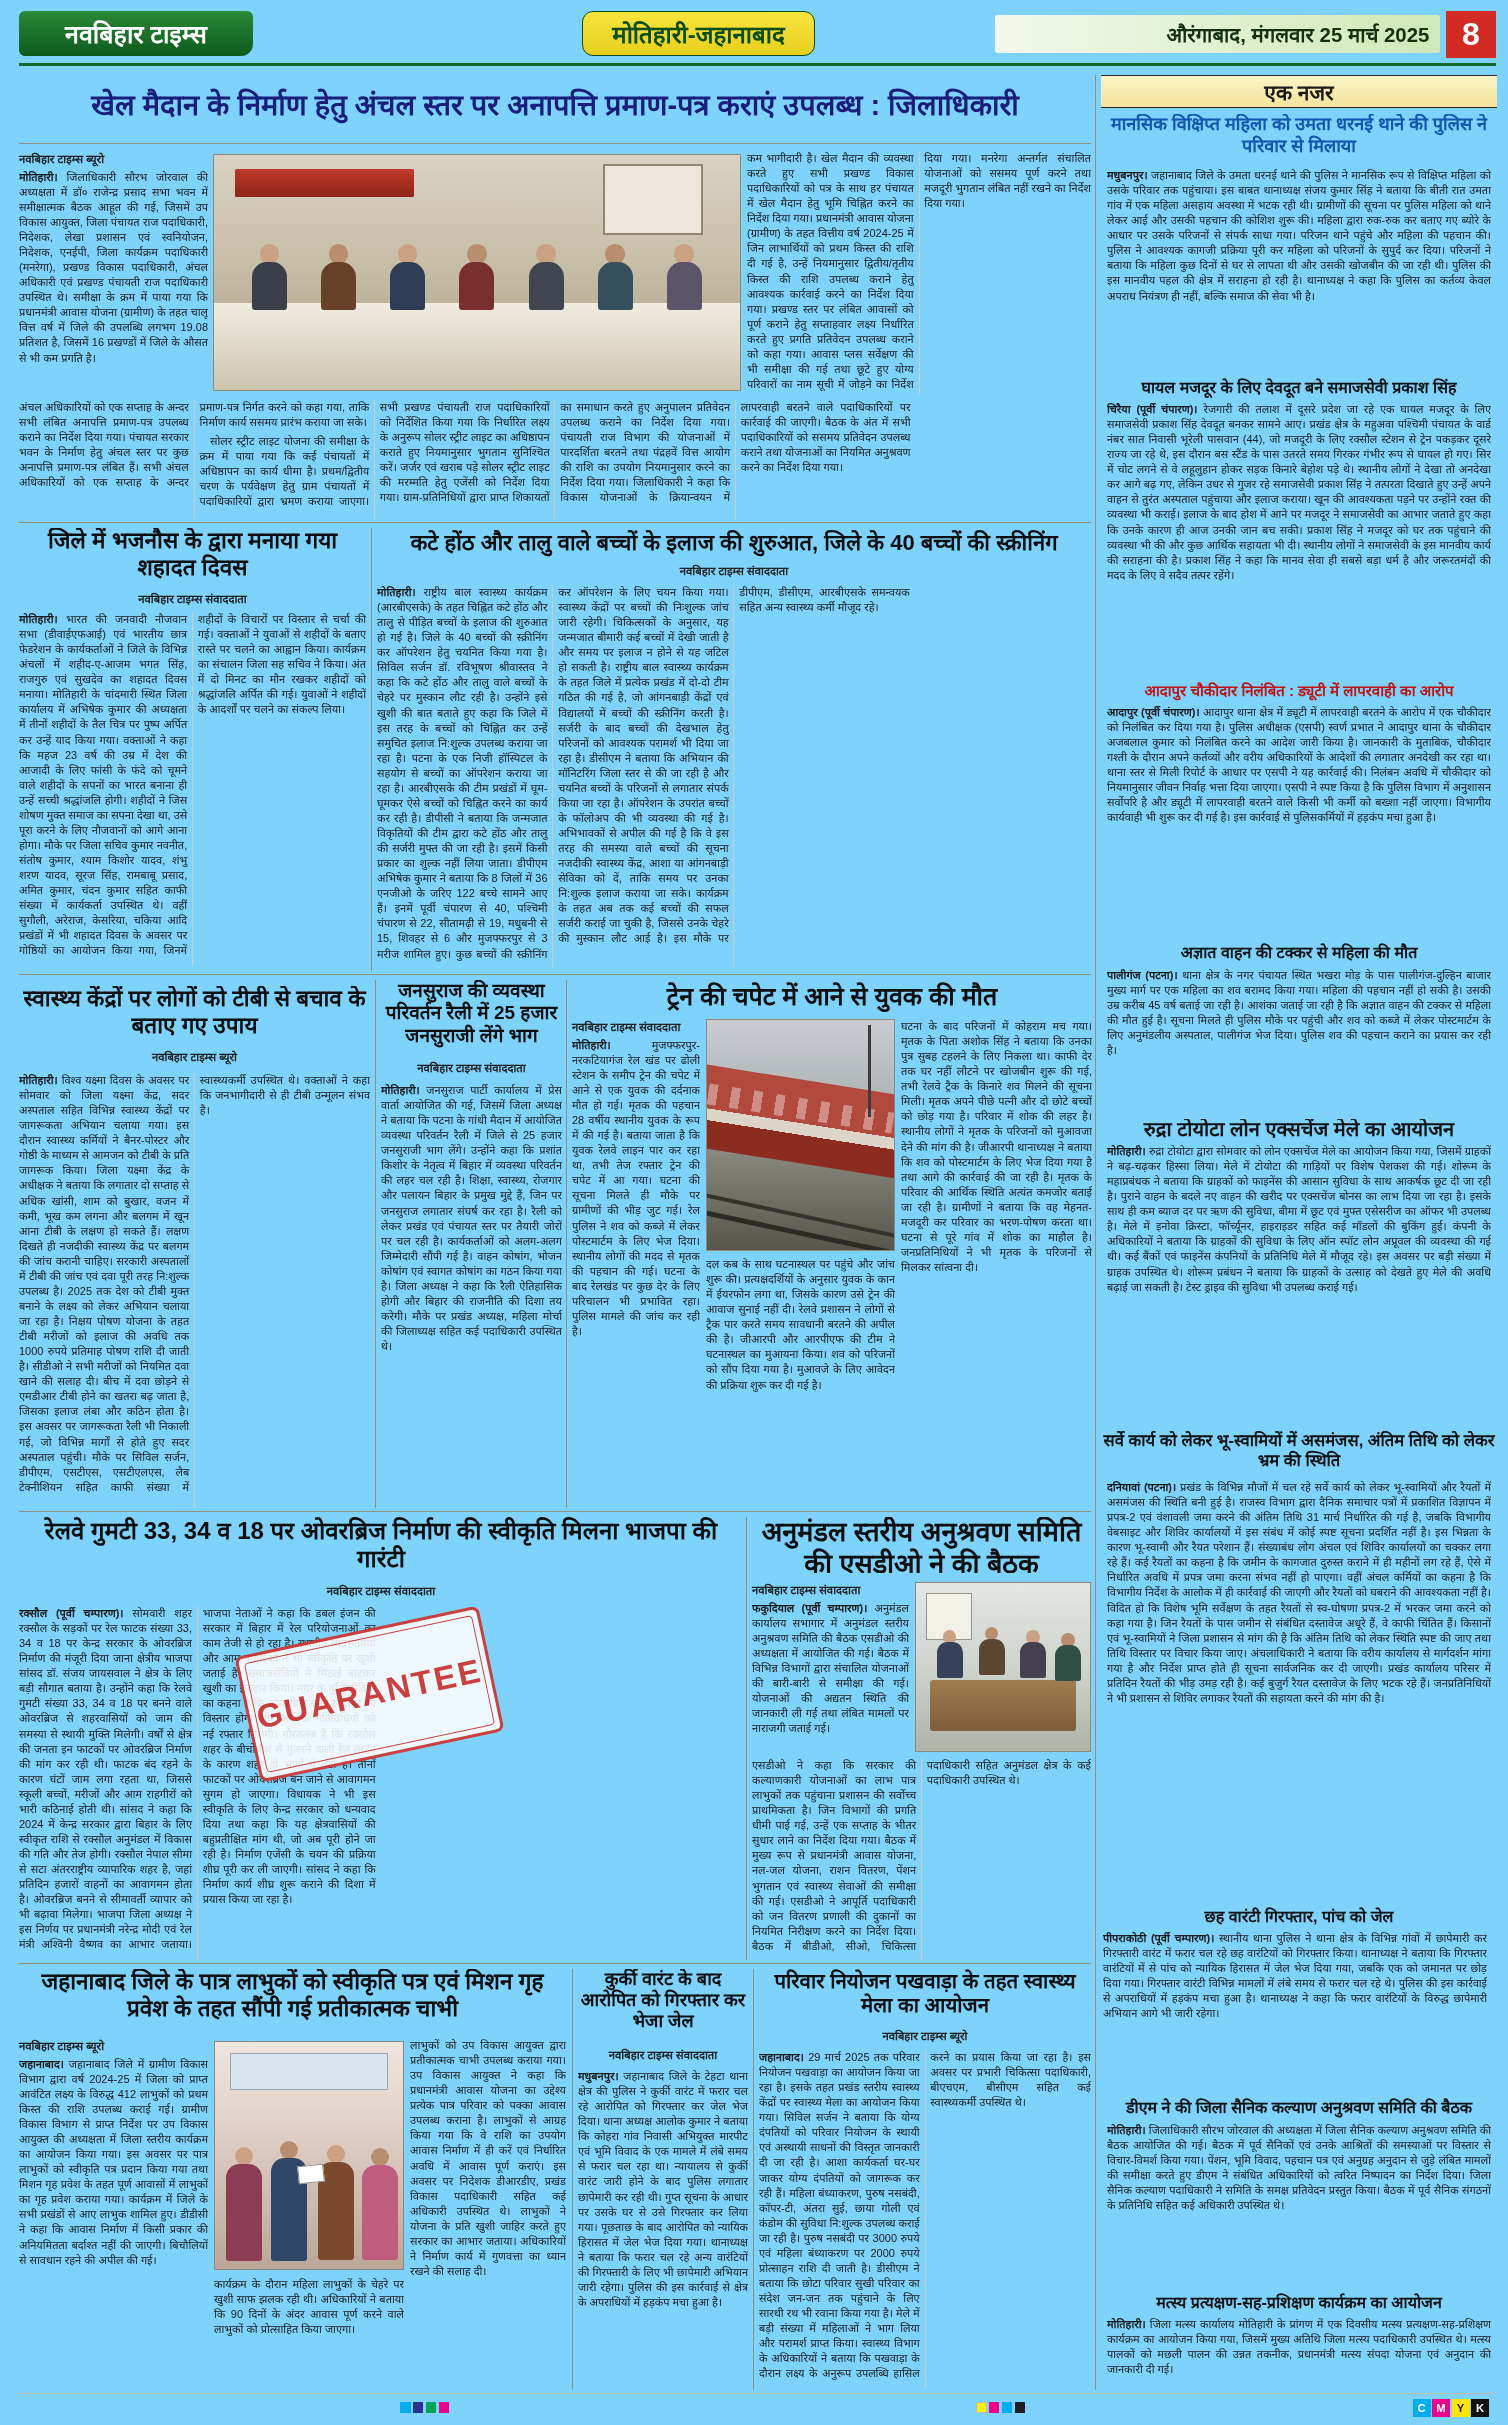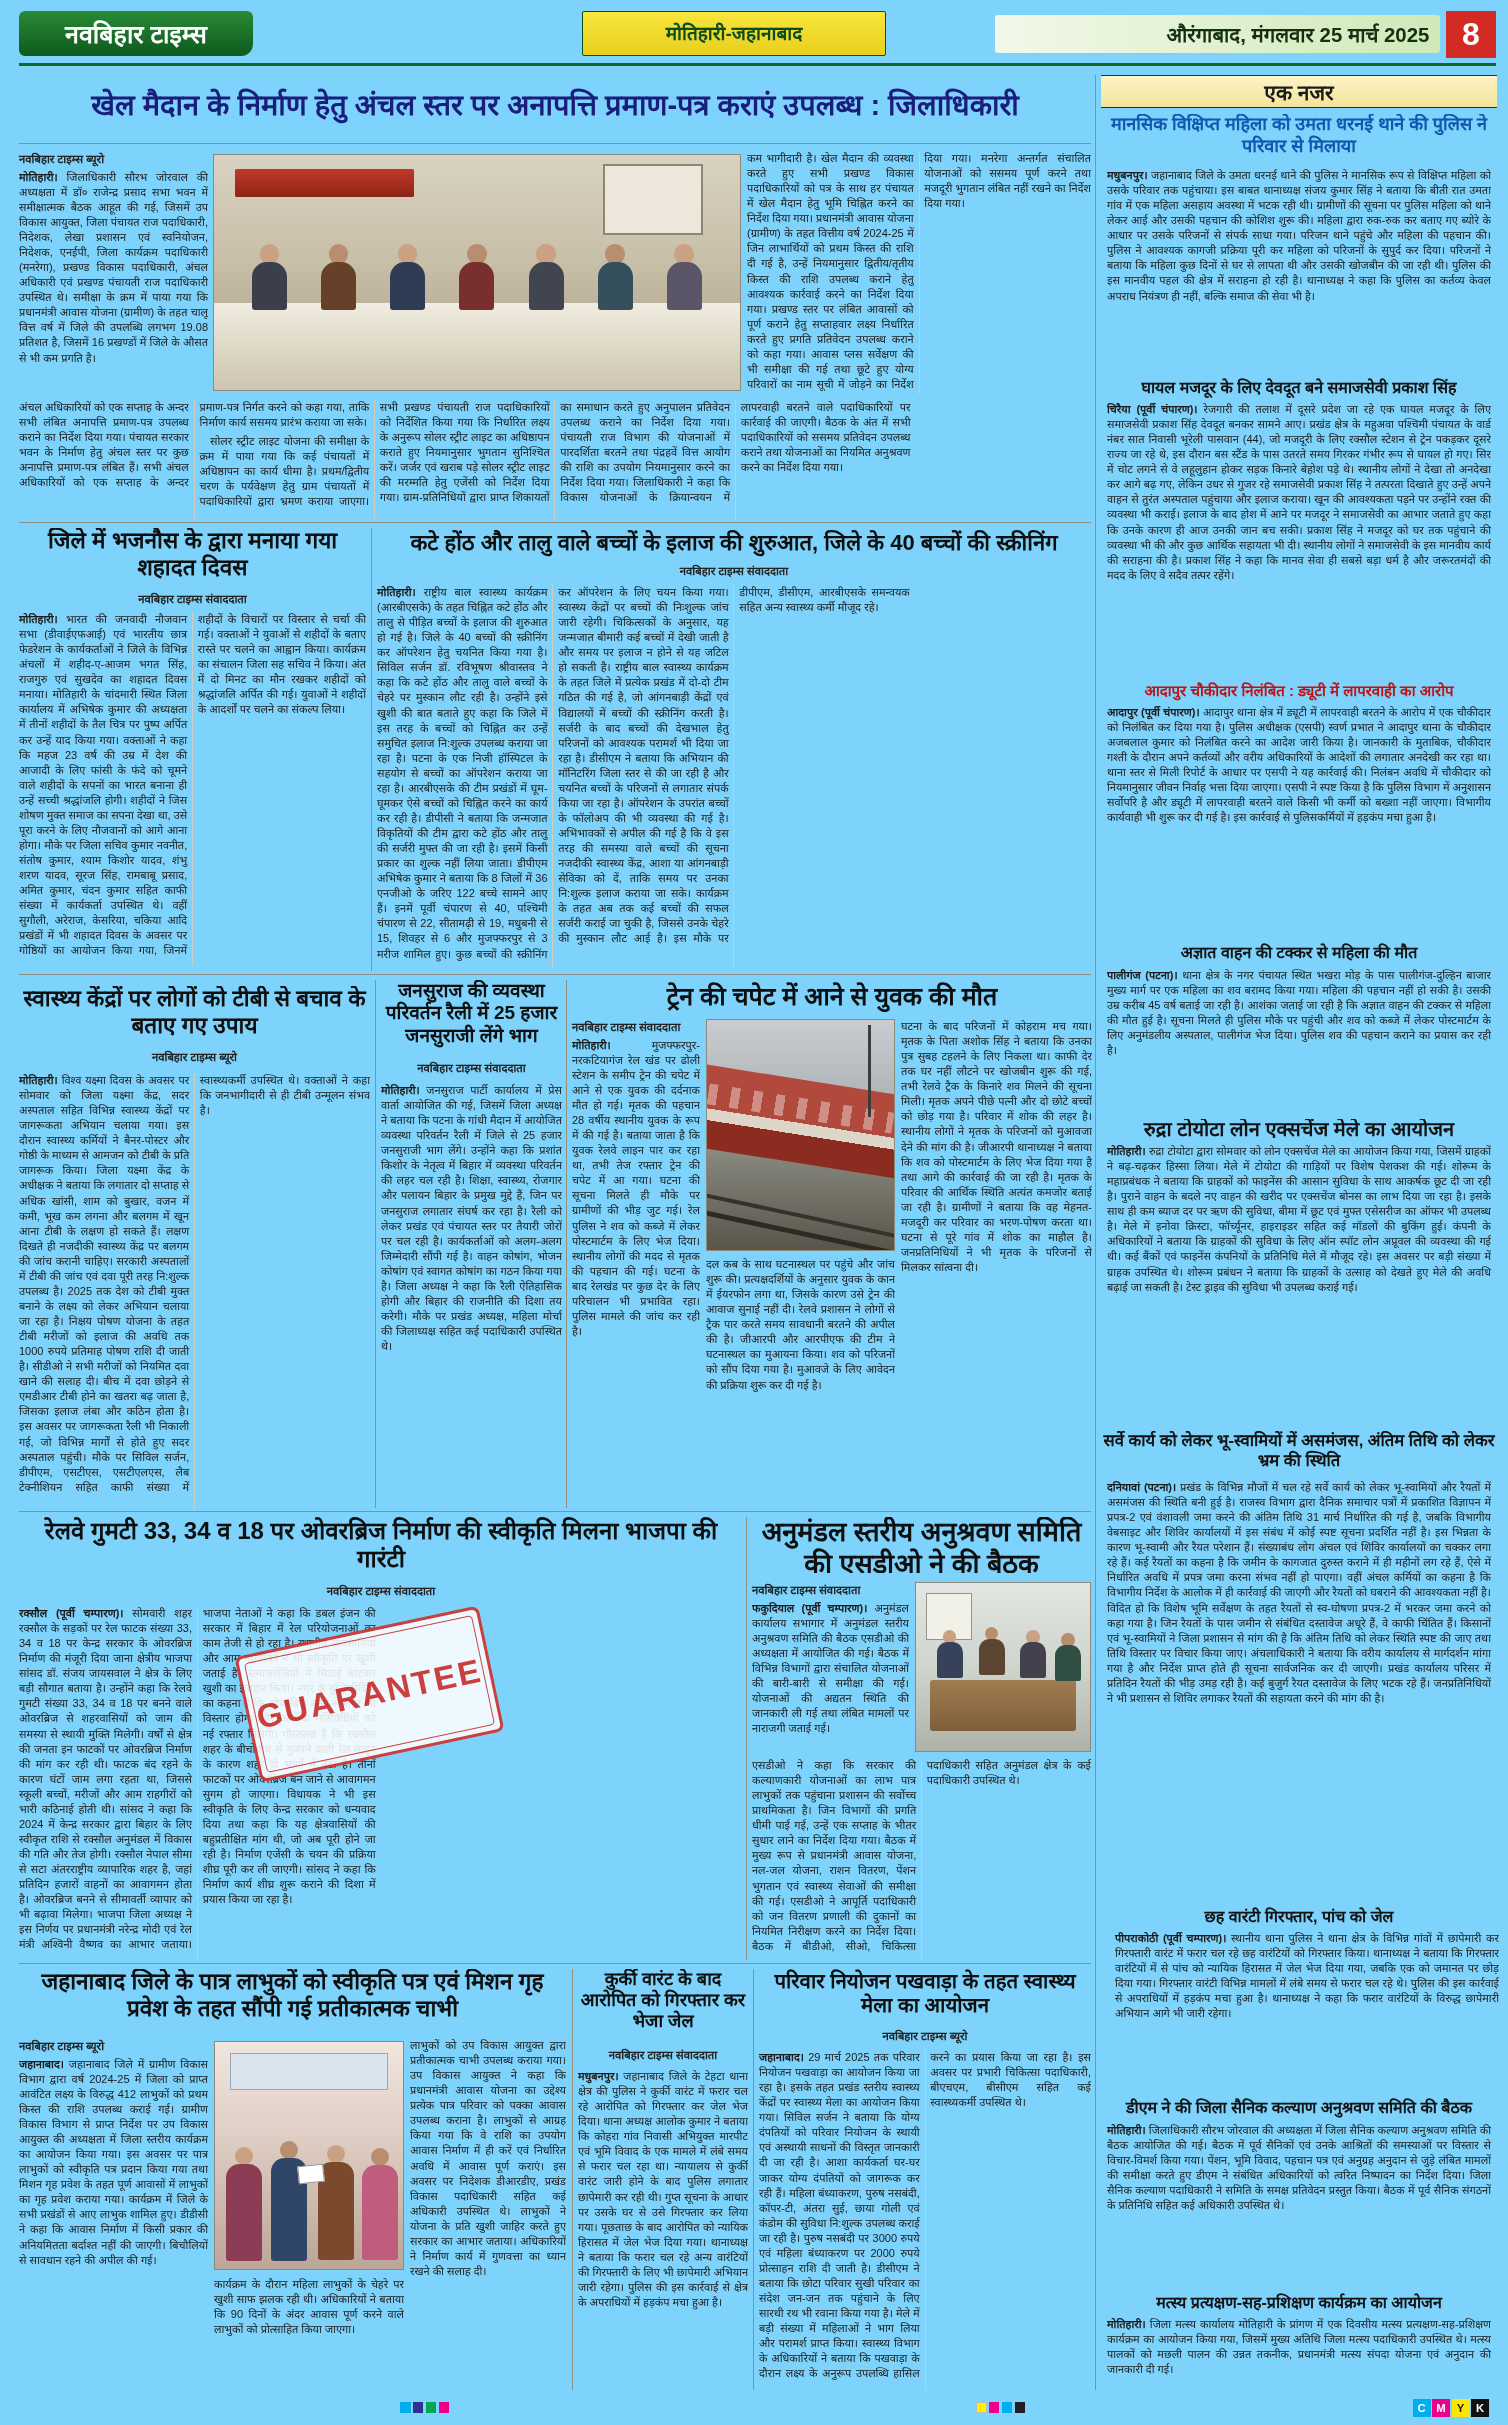--- a/index.html
+++ b/index.html
@@ -30,21 +30,21 @@
   .mark{display:inline-block;width:10.6px;height:10.6px;margin-right:2.3px;}
   .cmyk-tile{display:inline-block;width:18px;height:18px;margin-left:1.5px;font-weight:700;font-size:11.3px;color:#fff;text-align:center;line-height:18px;}
 </style>
 </head>
 <body>
 
 <div id="page">
 
   <div class="abs" style="left:0;top:0;width:1508px;height:68px;">
     <div class="abs" style="left:19px;top:10.6px;width:234px;height:45px;background:linear-gradient(180deg,#2a8a35,#0d5a1e);color:#fff;font-size:25px;font-weight:700;display:flex;align-items:center;justify-content:center;border-radius:6px 6px 12px 6px;">नवबिहार टाइम्स</div>
-    <div class="abs" style="left:582px;top:10.6px;width:304px;height:45px;background:linear-gradient(180deg,#f9e63c,#e7cf1d);color:#0b4d1c;font-size:19px;font-weight:700;display:flex;align-items:center;justify-content:center;border:1.5px solid #0b4d1c;border-radius:2px;">मोतिहारी-जहानाबाद</div>
+    <div class="abs" style="left:582px;top:10.6px;width:233px;height:45px;background:linear-gradient(180deg,#f9e63c,#e7cf1d);color:#0b4d1c;font-size:24px;font-weight:700;display:flex;align-items:center;justify-content:center;border:1.5px solid #0b4d1c;border-radius:11px;">मोतिहारी-जहानाबाद</div>
     <div class="abs" style="left:995px;top:15px;width:445px;height:38px;background:linear-gradient(90deg,#f2f8e9,#cfe9b8);color:#143012;font-size:20.4px;font-weight:700;display:flex;align-items:center;justify-content:flex-end;padding-right:10.6px;border-radius:3px;">औरंगाबाद, मंगलवार 25 मार्च 2025</div>
     <div class="abs" style="left:1446px;top:10.6px;width:50px;height:47px;background:#d42a24;color:#fff;font-size:32px;font-weight:700;display:flex;align-items:center;justify-content:center;">8</div>
     <div class="abs" style="left:19px;top:63px;width:1477px;height:3px;background:#136a22;"></div>
   </div>
 
   <div class="abs hl navy nowrap" style="left:19px;top:78px;width:1072px;height:54px;font-size:29px;line-height:54px;">खेल मैदान के निर्माण हेतु अंचल स्तर पर अनापत्ति प्रमाण-पत्र कराएं उपलब्ध : जिलाधिकारी</div>
   <div class="abs hline" style="left:19px;top:143px;width:1072px;"></div>
 
   <section class="abs" style="left:19px;top:151px;width:1072px;height:368px;">
     <div class="abs" style="left:0;top:0;width:189px;height:243px;">
@@ -292,21 +292,21 @@
     </div>
     <div class="sb-divider" style="top:1350px;"></div>
 
     <div class="abs sb-head" style="left:0;top:1356px;width:396px;height:45px;font-size:16.6px;">सर्वे कार्य को लेकर भू-स्वामियों में असमंजस, अंतिम तिथि को लेकर भ्रम की स्थिति</div>
     <div class="abs bt" style="left:6px;top:1405px;width:384px;height:415px;">
       <p class="lead-p"><b class="dl">दनियावां (पटना)।</b> <span>प्रखंड के विभिन्न मौजों में चल रहे सर्वे कार्य को लेकर भू-स्वामियों और रैयतों में असमंजस की स्थिति बनी हुई है। राजस्व विभाग द्वारा दैनिक समाचार पत्रों में प्रकाशित विज्ञापन में प्रपत्र-2 एवं वंशावली जमा करने की अंतिम तिथि 31 मार्च निर्धारित की गई है, जबकि विभागीय वेबसाइट और शिविर कार्यालयों में इस संबंध में कोई स्पष्ट सूचना प्रदर्शित नहीं है। इस भिन्नता के कारण भू-स्वामी और रैयत परेशान हैं। संख्याबंध लोग अंचल एवं शिविर कार्यालयों का चक्कर लगा रहे हैं। कई रैयतों का कहना है कि जमीन के कागजात दुरुस्त कराने में ही महीनों लग रहे हैं, ऐसे में निर्धारित अवधि में प्रपत्र जमा करना संभव नहीं हो पाएगा। वहीं अंचल कर्मियों का कहना है कि विभागीय निर्देश के आलोक में ही कार्रवाई की जाएगी और रैयतों को घबराने की आवश्यकता नहीं है। विदित हो कि विशेष भूमि सर्वेक्षण के तहत रैयतों से स्व-घोषणा प्रपत्र-2 में भरकर जमा करने को कहा गया है। जिन रैयतों के पास जमीन से संबंधित दस्तावेज अधूरे हैं, वे काफी चिंतित हैं। किसानों एवं भू-स्वामियों ने जिला प्रशासन से मांग की है कि अंतिम तिथि को लेकर स्थिति स्पष्ट की जाए तथा तिथि विस्तार पर विचार किया जाए। अंचलाधिकारी ने बताया कि वरीय कार्यालय से मार्गदर्शन मांगा गया है और निर्देश प्राप्त होते ही सूचना सार्वजनिक कर दी जाएगी। प्रखंड कार्यालय परिसर में प्रतिदिन रैयतों की भीड़ उमड़ रही है। कई बुजुर्ग रैयत दस्तावेज के लिए भटक रहे हैं। जनप्रतिनिधियों ने भी प्रशासन से शिविर लगाकर रैयतों की सहायता करने की मांग की है।</span></p>
     </div>
     <div class="sb-divider" style="top:1825px;"></div>
 
     <div class="abs sb-head nowrap" style="left:0;top:1831px;width:396px;height:21px;font-size:16px;line-height:21px;">छह वारंटी गिरफ्तार, पांच को जेल</div>
-    <div class="abs bt" style="left:14px;top:1856px;width:384px;height:155px;">
+    <div class="abs bt" style="left:2px;top:1856px;width:384px;height:155px;">
       <p class="lead-p"><b class="dl">पीपराकोठी (पूर्वी चम्पारण)।</b> <span>स्थानीय थाना पुलिस ने थाना क्षेत्र के विभिन्न गांवों में छापेमारी कर गिरफ्तारी वारंट में फरार चल रहे छह वारंटियों को गिरफ्तार किया। थानाध्यक्ष ने बताया कि गिरफ्तार वारंटियों में से पांच को न्यायिक हिरासत में जेल भेज दिया गया, जबकि एक को जमानत पर छोड़ दिया गया। गिरफ्तार वारंटी विभिन्न मामलों में लंबे समय से फरार चल रहे थे। पुलिस की इस कार्रवाई से अपराधियों में हड़कंप मचा हुआ है। थानाध्यक्ष ने कहा कि फरार वारंटियों के विरुद्ध छापेमारी अभियान आगे भी जारी रहेगा।</span></p>
     </div>
     <div class="sb-divider" style="top:2016px;"></div>
 
     <div class="abs sb-head nowrap" style="left:0;top:2022px;width:396px;height:21px;font-size:16px;line-height:21px;">डीएम ने की जिला सैनिक कल्याण अनुश्रवण समिति की बैठक</div>
     <div class="abs bt" style="left:6px;top:2048px;width:384px;height:158px;">
       <p class="lead-p"><b class="dl">मोतिहारी।</b> <span>जिलाधिकारी सौरभ जोरवाल की अध्यक्षता में जिला सैनिक कल्याण अनुश्रवण समिति की बैठक आयोजित की गई। बैठक में पूर्व सैनिकों एवं उनके आश्रितों की समस्याओं पर विस्तार से विचार-विमर्श किया गया। पेंशन, भूमि विवाद, पहचान पत्र एवं अनुग्रह अनुदान से जुड़े लंबित मामलों की समीक्षा करते हुए डीएम ने संबंधित अधिकारियों को त्वरित निष्पादन का निर्देश दिया। जिला सैनिक कल्याण पदाधिकारी ने समिति के समक्ष प्रतिवेदन प्रस्तुत किया। बैठक में पूर्व सैनिक संगठनों के प्रतिनिधि सहित कई अधिकारी उपस्थित थे।</span></p>
     </div>
     <div class="sb-divider" style="top:2211px;"></div>
 

